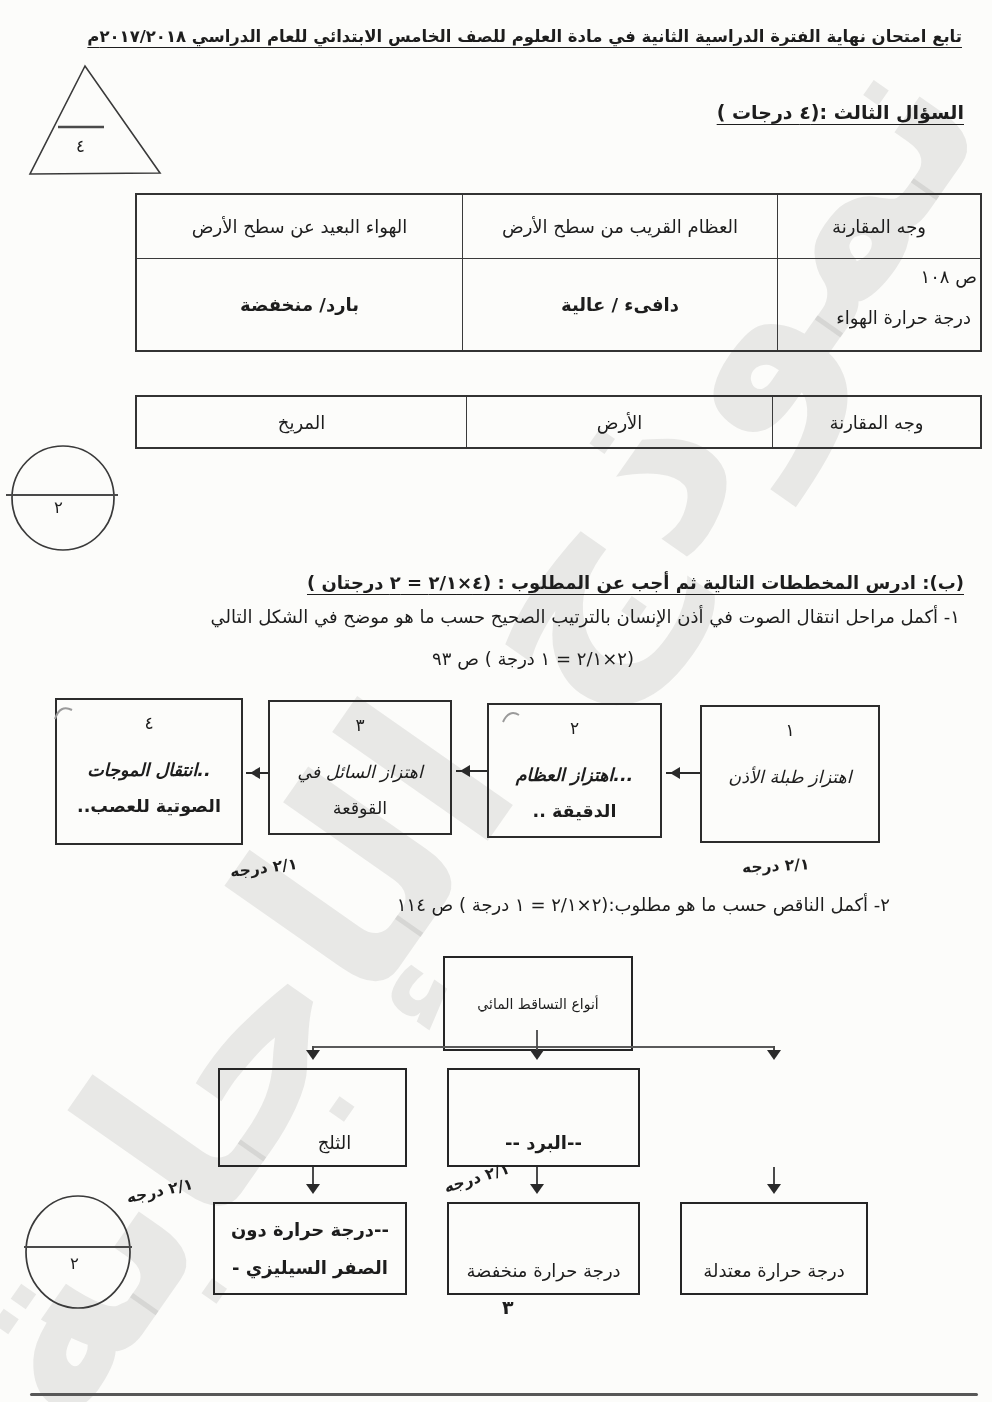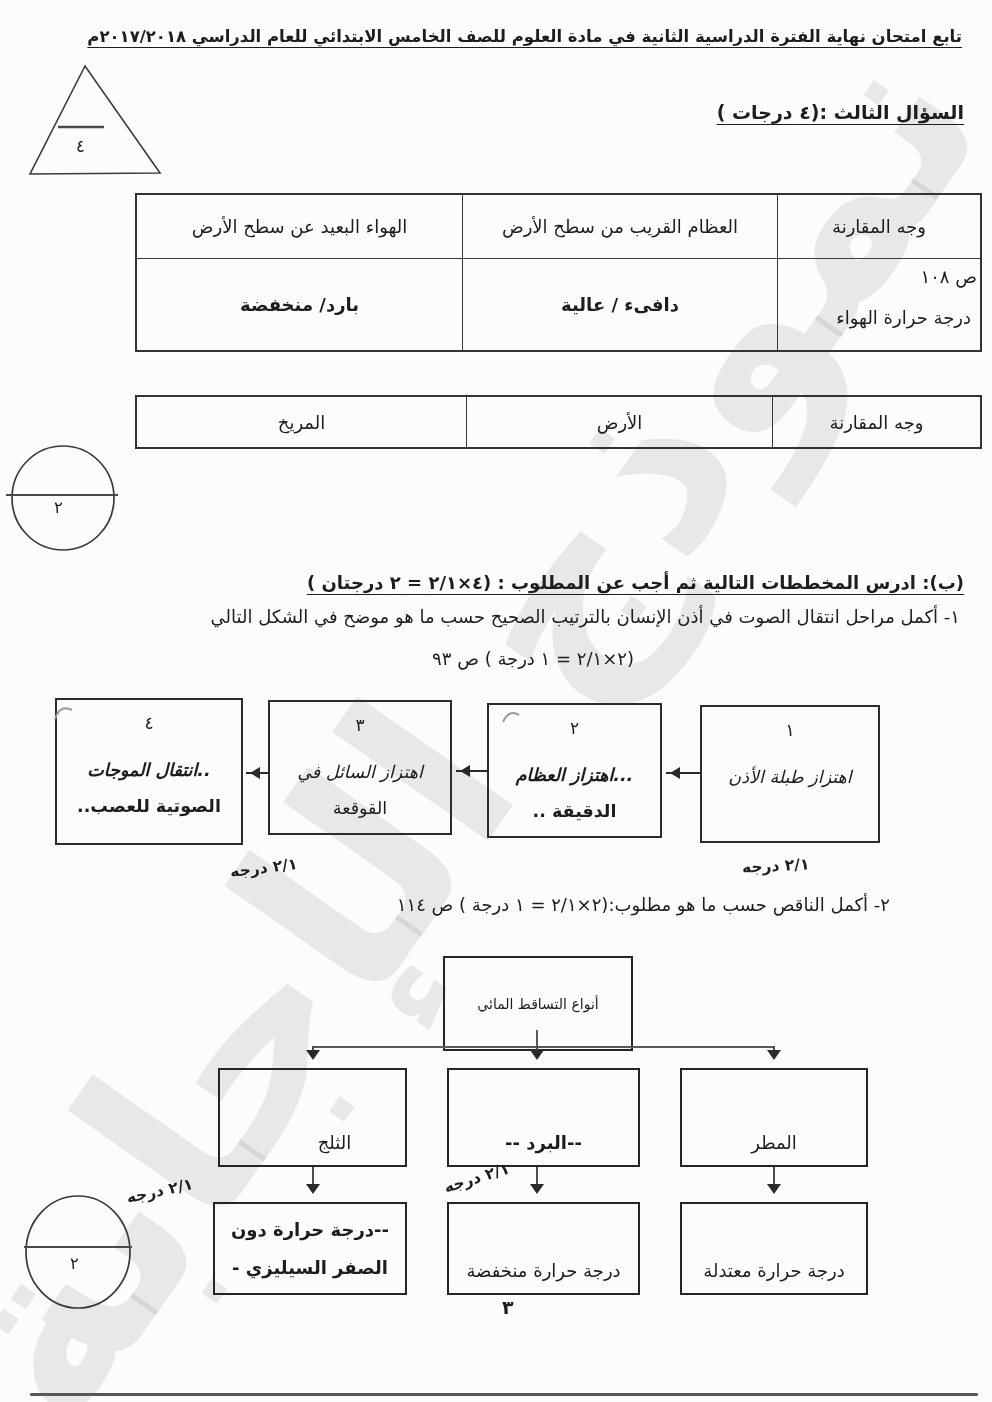--- a/index.html
+++ b/index.html
@@ -144,21 +144,20 @@
   <div class="tbox tbox-mid" style="left:443px;top:936px;width:190px;height:95px;font-size:14px;margin-top:20px;">أنواع التساقط المائي</div>
 
   <div class="vline" style="left:536px;top:1030px;height:17px;"></div>
   <div class="hline" style="left:313px;top:1046px;width:462px;"></div>
   <div class="varrow" style="left:312px;top:1046px;height:12px;"></div>
   <div class="varrow" style="left:536px;top:1046px;height:12px;"></div>
   <div class="varrow" style="left:773px;top:1046px;height:12px;"></div>
 
   <div class="tbox" style="left:218px;top:1068px;width:189px;height:99px;padding-left:44px;">الثلج</div>
   <div class="tbox b" style="left:447px;top:1068px;width:193px;height:99px;">--البرد --</div>
-  <div class="tbox" style="left:680px;top:1068px;width:188px;height:99px;">المطر</div>
 
   <div class="varrow" style="left:312px;top:1167px;height:25px;"></div>
   <div class="varrow" style="left:536px;top:1167px;height:25px;"></div>
   <div class="varrow" style="left:773px;top:1167px;height:25px;"></div>
 
   <div class="tbox tbox-mid b wrap" style="left:213px;top:1202px;width:194px;height:93px;line-height:2.1;padding:12px 6px;">--درجة حرارة دون الصفر السيليزي -</div>
   <div class="tbox" style="left:447px;top:1202px;width:193px;height:93px;">درجة حرارة منخفضة</div>
   <div class="tbox" style="left:680px;top:1202px;width:188px;height:93px;">درجة حرارة معتدلة</div>
 
   <div class="grade" style="left:443px;top:1169px;transform:rotate(-17deg);">٢/١ درجه</div>

